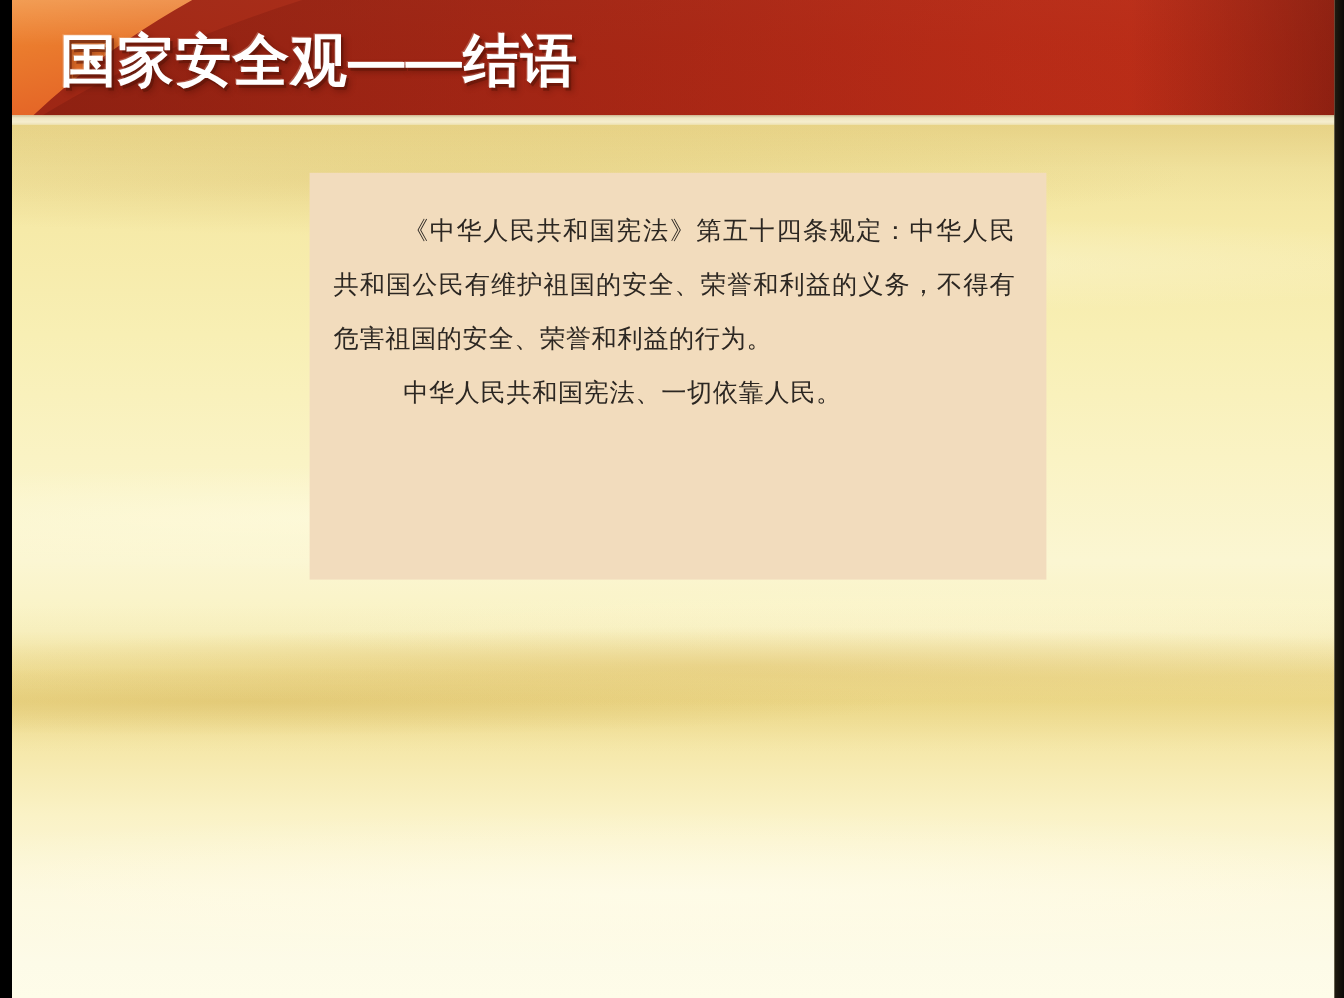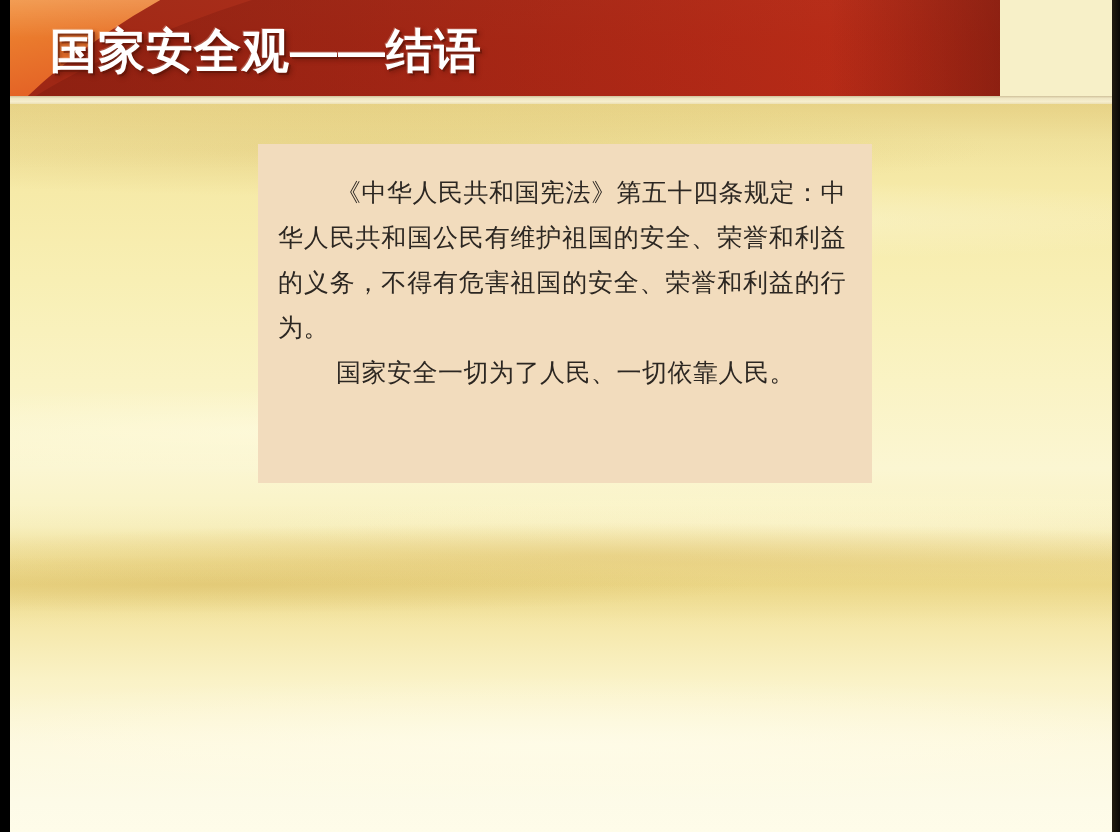--- a/index.html
+++ b/index.html
@@ -33,21 +33,21 @@
     height: 832px;
     overflow: hidden;
     background: #f7f0c8;
   }
 
   
   .title-bar {
     position: absolute;
     left: 0;
     top: 0;
-    width: 990px;
+    width: 1102px;
     height: 96px;
     overflow: hidden;
     background: linear-gradient(168deg,
         #f08a33 0%,
         #ea7a2d 14%,
         #e25c24 38%,
         #d8411d 62%,
         #c8301a 84%,
         #b92716 100%);
     text-align: right;
@@ -176,21 +176,21 @@
     top: 144px;
     width: 614px;
     height: 339px;
     background: #f2dcbd;
     box-sizing: border-box;
     padding: 26px 26px 20px 20px;
   }
   .content-panel p {
     margin: 0;
     color: #2c2722;
-    font-size: 25px;
+    font-size: 21px;
     line-height: 45px;
     letter-spacing: .5px;
     text-indent: 58px;
     font-family: "Liberation Sans", "DejaVu Sans", sans-serif;
     text-align: justify;
     text-justify: inter-character;
   }
   .content-panel p + p { margin-top: 0; }
 
   
@@ -224,21 +224,21 @@
 
     <div class="header-divider"></div>
 
     <div class="slide-body">
       <div class="wash-a"></div>
       <div class="wash-b"></div>
     </div>
 
     <div class="content-panel">
       <p>《中华人民共和国宪法》第五十四条规定：中华人民共和国公民有维护祖国的安全、荣誉和利益的义务，不得有危害祖国的安全、荣誉和利益的行为。</p>
-      <p>国家安全一切为了人民、一切依靠人民。</p>
+      <p>中华人民共和国宪法、一切依靠人民。</p>
     </div>
 
   </div>
 
   <div class="frame-left-edge"></div>
   <div class="frame-right-edge"></div>
 
 </div>
 
 </body></html>

